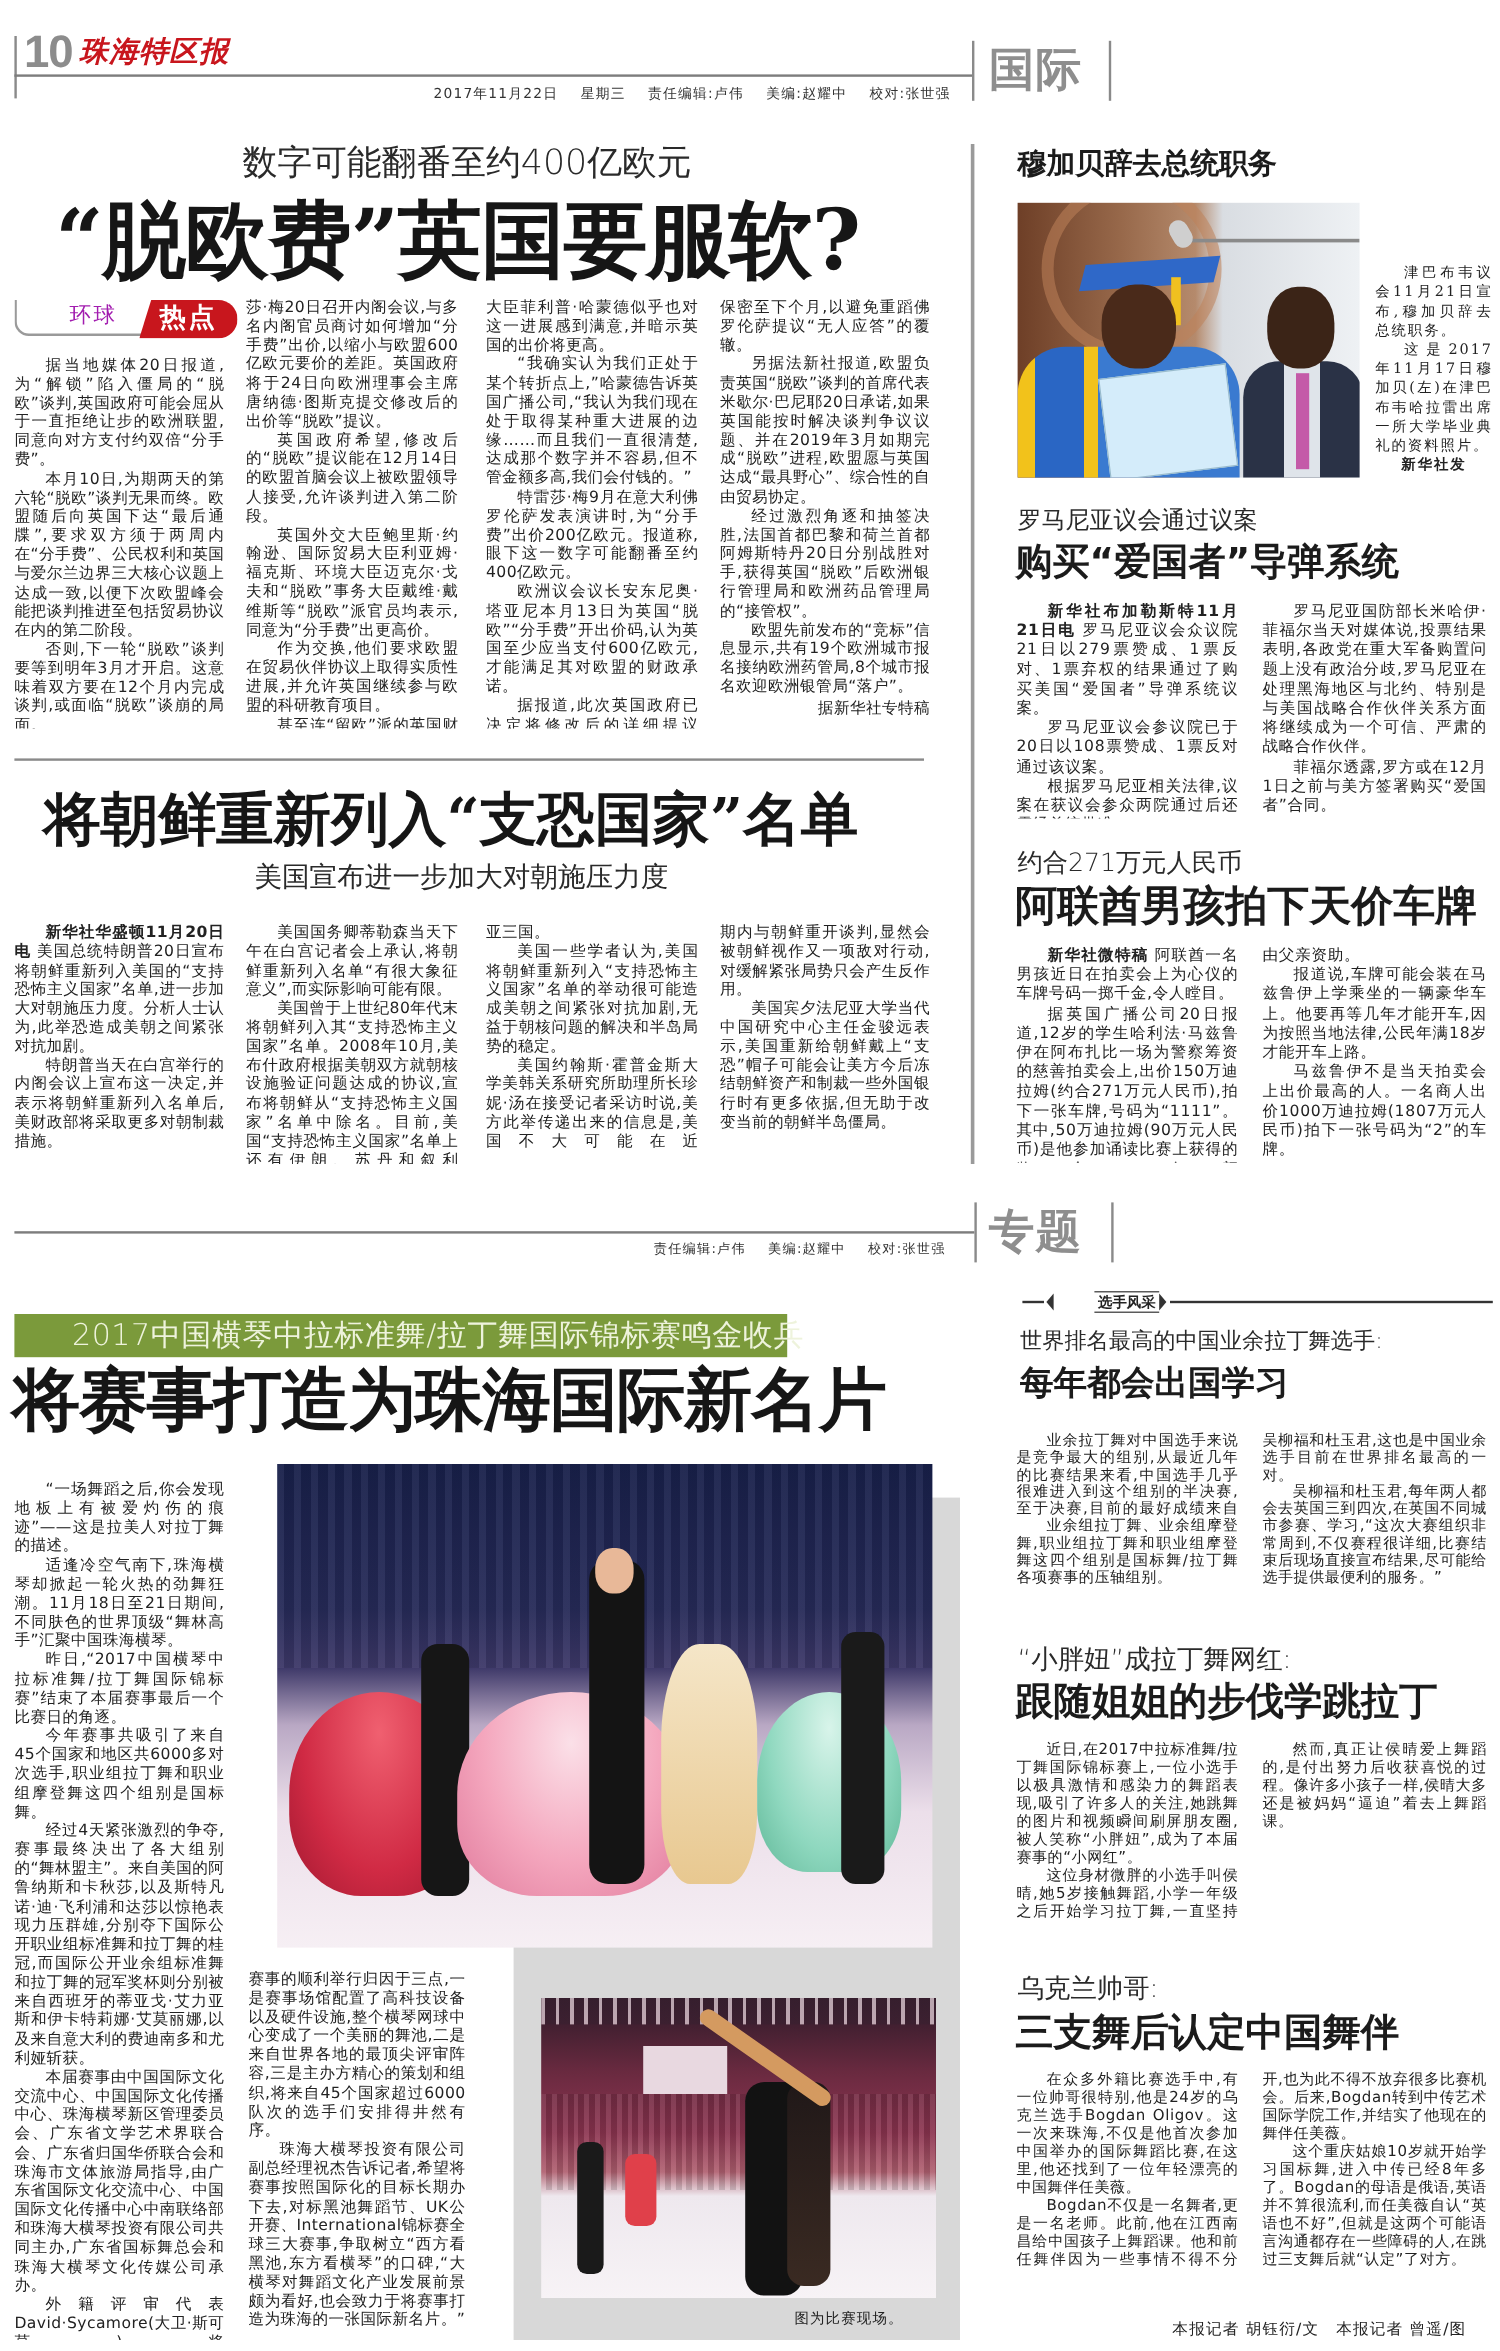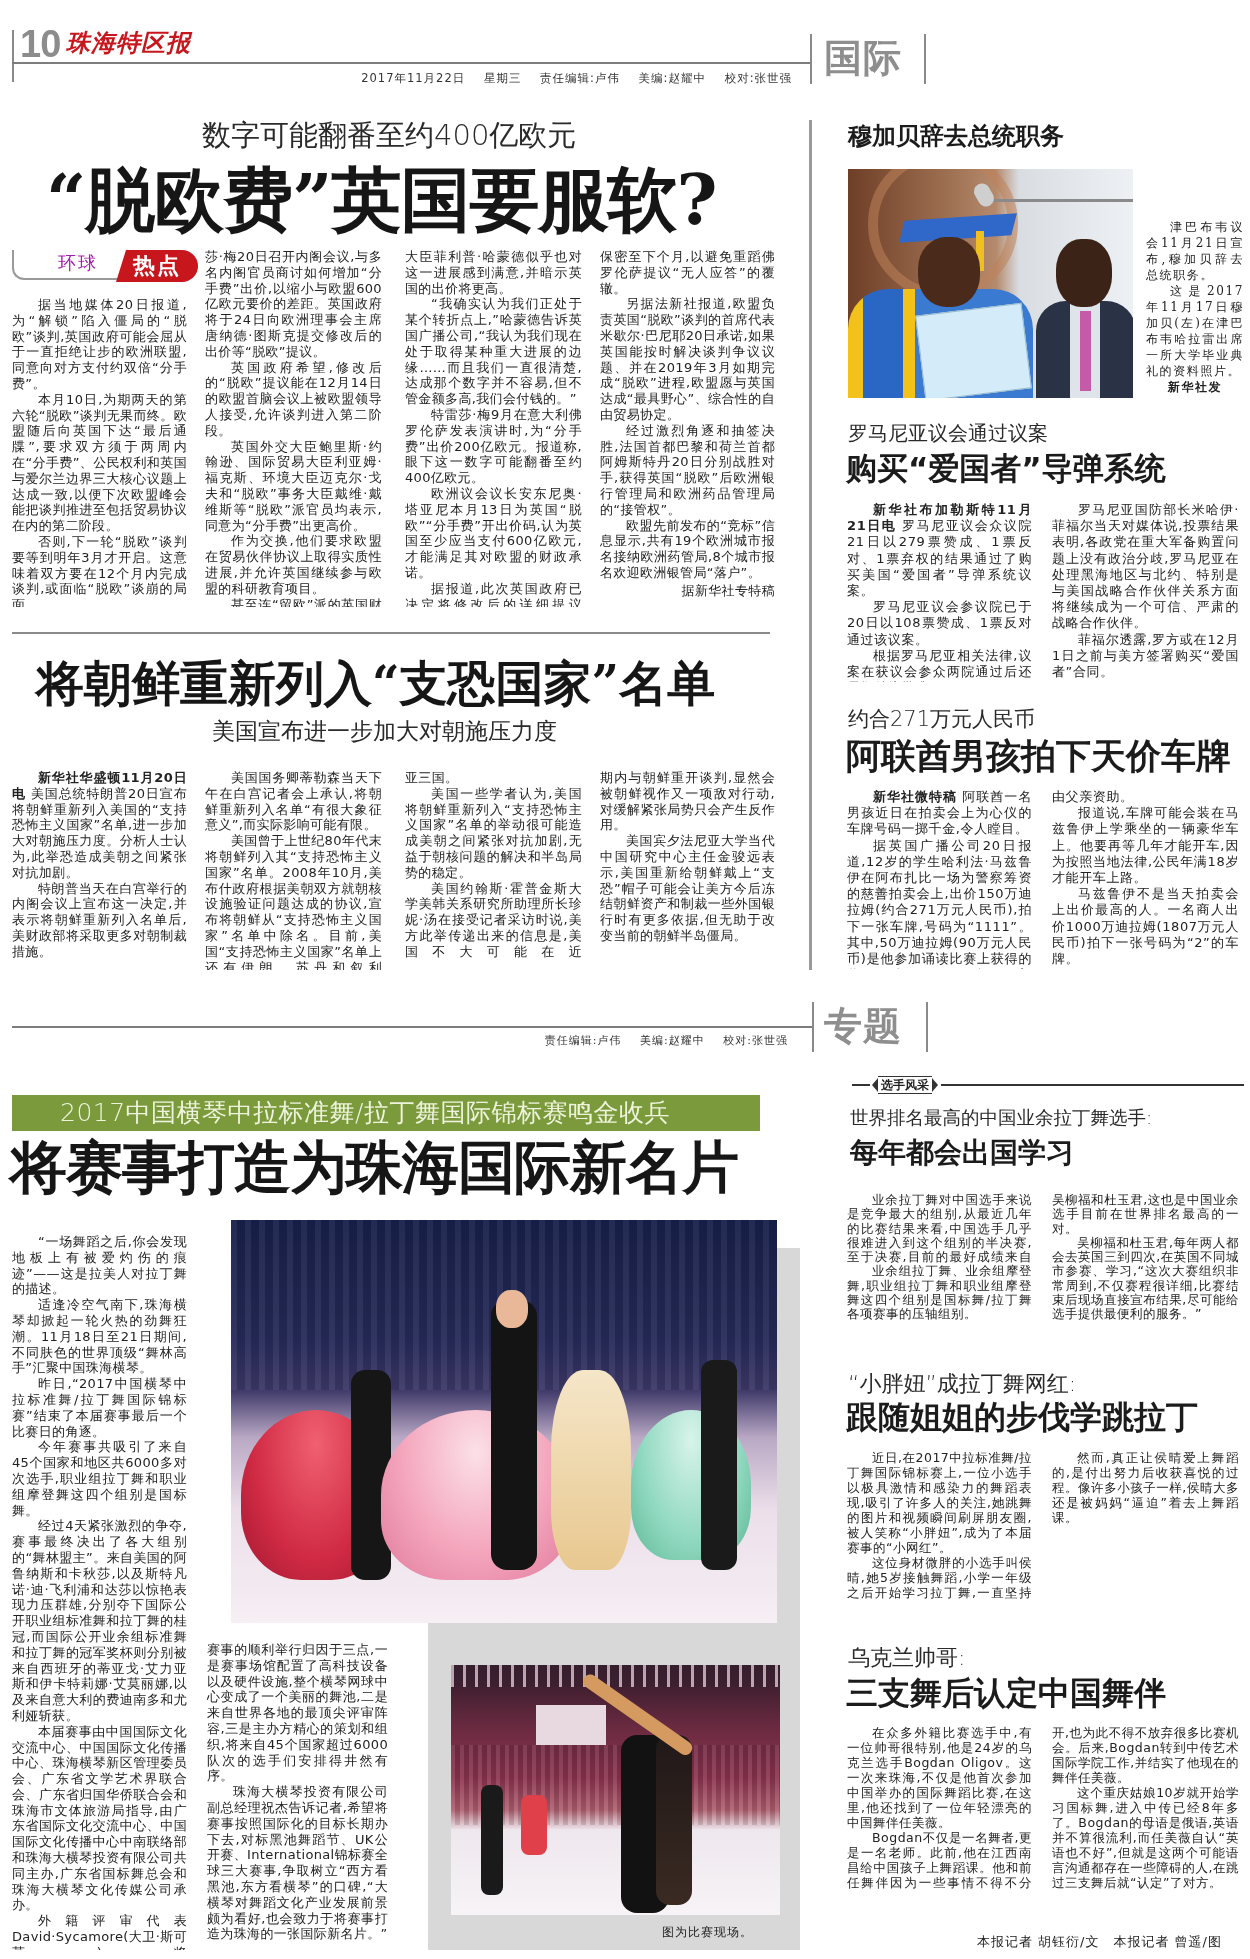--- a/index.html
+++ b/index.html
@@ -27,29 +27,29 @@
   .tag-hq{left:12px;top:250px;width:220px;height:34px;}
   .tag-hq .bracket{position:absolute;left:0;top:0;width:120px;height:28px;border-left:2px solid #9a9a9a;border-bottom:2px solid #9a9a9a;border-bottom-left-radius:12px;}
   .tag-hq .t1{position:absolute;left:46px;top:2px;font:18px/22px "DejaVu Sans",sans-serif;color:#a21caf;letter-spacing:2px;}
   .tag-hq .t2{position:absolute;left:104px;top:0;width:82px;height:32px;background:#c8161d;color:#fff;font:bold 22px/32px "DejaVu Sans",sans-serif;text-align:center;letter-spacing:2px;border-radius:0 16px 16px 0;clip-path:polygon(10px 0,100% 0,100% 100%,0 100%);}
   
   .photo{position:absolute;overflow:hidden;}
   .shape{position:absolute;}
   .caption-kai{font:12px/16px "DejaVu Serif",serif;color:#222;letter-spacing:1.6px;text-align:justify;}
   .caption-kai p{margin:0;text-indent:2em;}
   .caption-kai p.src{text-align:center;text-indent:0;font-family:"DejaVu Sans",sans-serif;font-weight:bold;}
-  .banner{left:12px;top:1095px;width:748px;height:36px;background:#7b9a3b;}
+  .banner{left:12px;top:1095px;width:644px;height:36px;background:#7b9a3b;}
   .banner span{position:absolute;left:48px;top:3px;font:300 25px/30px "DejaVu Sans",sans-serif;color:#eef3dc;letter-spacing:0.5px;white-space:nowrap;}
   .gray-panel{left:428px;top:1248px;width:372px;height:702px;background:#d8d8d8;}
   .tag-xs{left:852px;top:1076px;width:392px;height:18px;display:flex;align-items:center;}
   .tag-xs .ln1{width:18px;height:2px;background:#333;}
   .tag-xs .tri{width:0;height:0;border-top:7px solid transparent;border-bottom:7px solid transparent;}
   .tag-xs .tri.l{border-right:6px solid #333;margin-left:2px;}
   .tag-xs .tri.r{border-left:6px solid #333;}
-  .tag-xs .txt{font:bold 12px/16px "DejaVu Sans",sans-serif;color:#222;padding:0 3px;border-top:1px solid #333;border-bottom:1px solid #333;}
+  .tag-xs .txt{font:bold 12px/16px "DejaVu Sans",sans-serif;color:#222;padding:0 3px;border-top:1px solid #333;border-bottom:1px solid #333;margin-left:34px;}
   .tag-xs .ln2{flex:1;height:2px;background:#333;margin-left:3px;}
 </style>
 </head>
 <body>
 
 <div class="rule-v" style="left:12px;top:30px;height:52px;"></div>
 <div class="abs folio">10</div>
 <div class="abs paper-name">珠海特区报</div>
 <div class="rule-h" style="left:12px;top:62px;width:798px;"></div>
 <div class="abs edline" style="right:458px;top:71px;">

